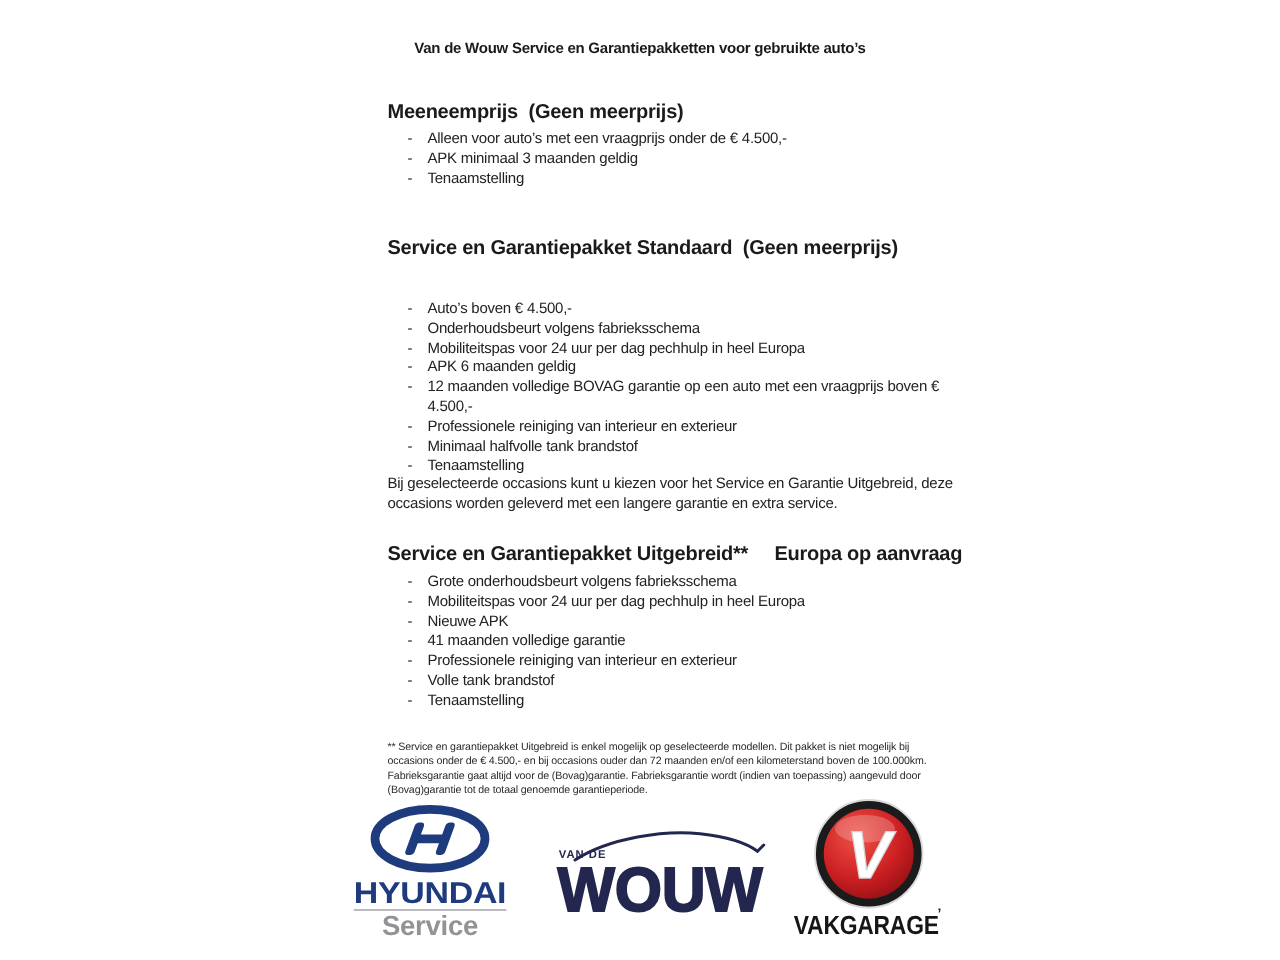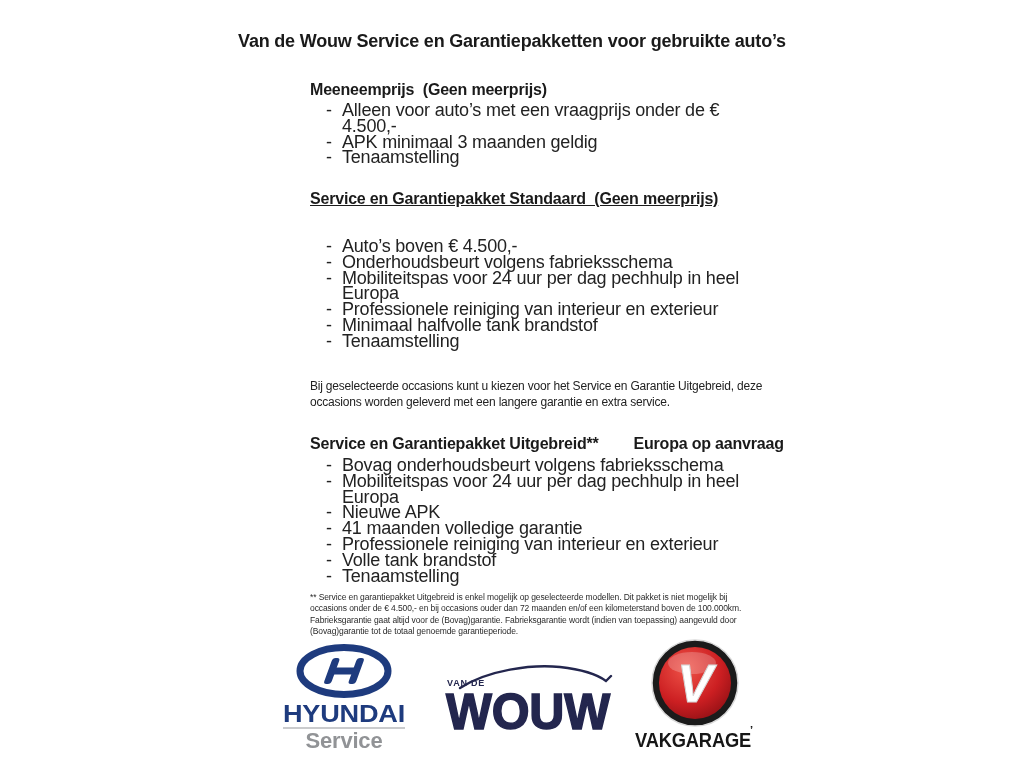--- a/index.html
+++ b/index.html
@@ -5,32 +5,32 @@
   * { margin:0; padding:0; box-sizing:border-box; }
   html,body { width:1024px; height:768px; background:#ffffff; overflow:hidden; }
   body {
     font-family:"Liberation Sans", sans-serif;
     color:#1f1f1f;
     position:relative;
     letter-spacing:-0.2px;
   }
   .page-title {
     position:absolute; left:0; right:0; top:31px;
-    text-align:center; font-size:18px; font-weight:bold; color:#1a1a1a;
+    text-align:center; font-size:12px; font-weight:bold; color:#1a1a1a;
   }
   .sec-heading {
     position:absolute; left:310px;
     font-size:16px; font-weight:bold; color:#1a1a1a; white-space:pre-wrap;
   }
   .h1 { top:81px; }
-  .h2 { top:190px;text-decoration:underline; }
-  .h3 { top:435px; display:flex; gap:35px; }
+  .h2 { top:190px; }
+  .h3 { top:435px; display:flex; gap:21px; }
   .bullets {
     position:absolute; left:310px; list-style:none;
-    font-size:18px; line-height:15.8px; color:#222;
+    font-size:12px; line-height:15.8px; color:#222;
   }
   .b1 { top:103px; width:440px; }
   .b2 { top:213px; width:470px;margin-top:26px; }
   .b3 { top:458px; width:440px; }
   .bullets li { position:relative; padding-left:32px; }
   .bullets li::before { content:"-"; position:absolute; left:16px; }
   .note-par {
     position:absolute; left:310px; top:378px; width:492px;
     font-size:12px; line-height:16px; color:#222;
   }
@@ -55,33 +55,35 @@
   <li>Alleen voor auto’s met een vraagprijs onder de € 4.500,-</li>
   <li>APK minimaal 3 maanden geldig</li>
   <li>Tenaamstelling</li>
 </ul>
 
 <div class="sec-heading h2">Service en Garantiepakket Standaard  (Geen meerprijs)</div>
 <ul class="bullets b2">
   <li>Auto’s boven € 4.500,-</li>
   <li>Onderhoudsbeurt volgens fabrieksschema</li>
   <li>Mobiliteitspas voor 24 uur per dag pechhulp in heel Europa</li>
+  <li>APK 6 maanden geldig</li>
+  <li>12 maanden volledige BOVAG garantie op een auto met een vraagprijs boven € 4.500,-</li>
   <li>Professionele reiniging van interieur en exterieur</li>
   <li>Minimaal halfvolle tank brandstof</li>
   <li>Tenaamstelling</li>
 </ul>
 
 <div class="note-par">Bij geselecteerde occasions kunt u kiezen voor het Service en Garantie Uitgebreid, deze occasions worden geleverd met een langere garantie en extra service.</div>
 
 <div class="sec-heading h3">
   <span>Service en Garantiepakket Uitgebreid**</span>
   <span>Europa op aanvraag</span>
 </div>
 <ul class="bullets b3">
-  <li>Bovag onderhoudsbeurt volgens fabrieksschema</li>
+  <li>Grote onderhoudsbeurt volgens fabrieksschema</li>
   <li>Mobiliteitspas voor 24 uur per dag pechhulp in heel Europa</li>
   <li>Nieuwe APK</li>
   <li>41 maanden volledige garantie</li>
   <li>Professionele reiniging van interieur en exterieur</li>
   <li>Volle tank brandstof</li>
   <li>Tenaamstelling</li>
 </ul>
 
 <div class="footnote">** Service en garantiepakket Uitgebreid is enkel mogelijk op geselecteerde modellen. Dit pakket is niet mogelijk bij occasions onder de € 4.500,- en bij occasions ouder dan 72 maanden en/of een kilometerstand boven de 100.000km.  Fabrieksgarantie gaat altijd voor de (Bovag)garantie. Fabrieksgarantie wordt (indien van toepassing) aangevuld door (Bovag)garantie tot de totaal genoemde garantieperiode.</div>
 

